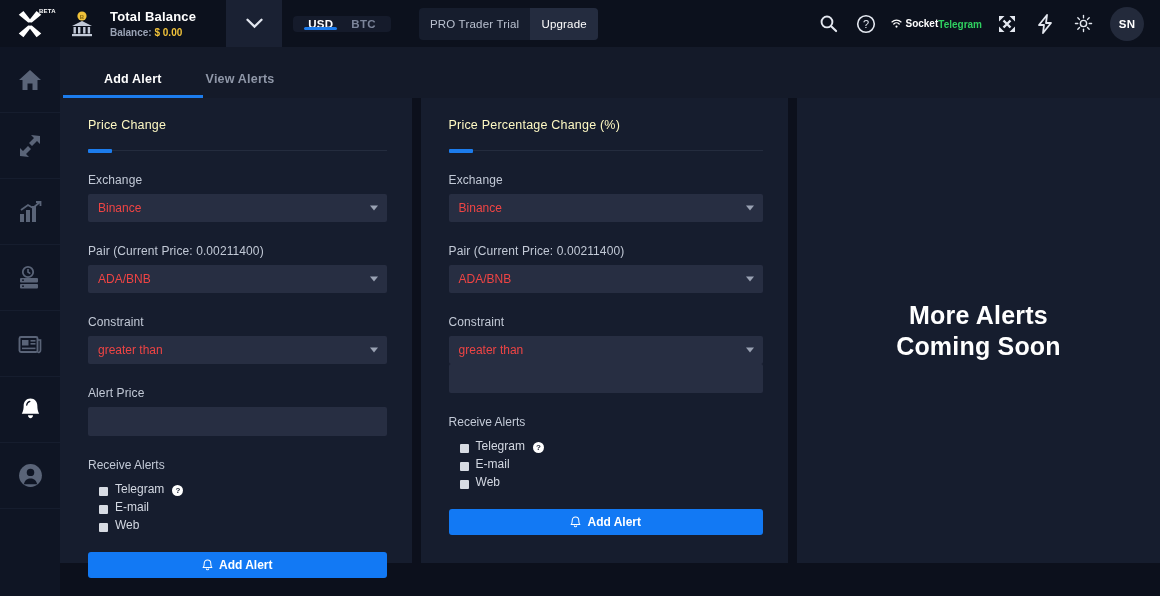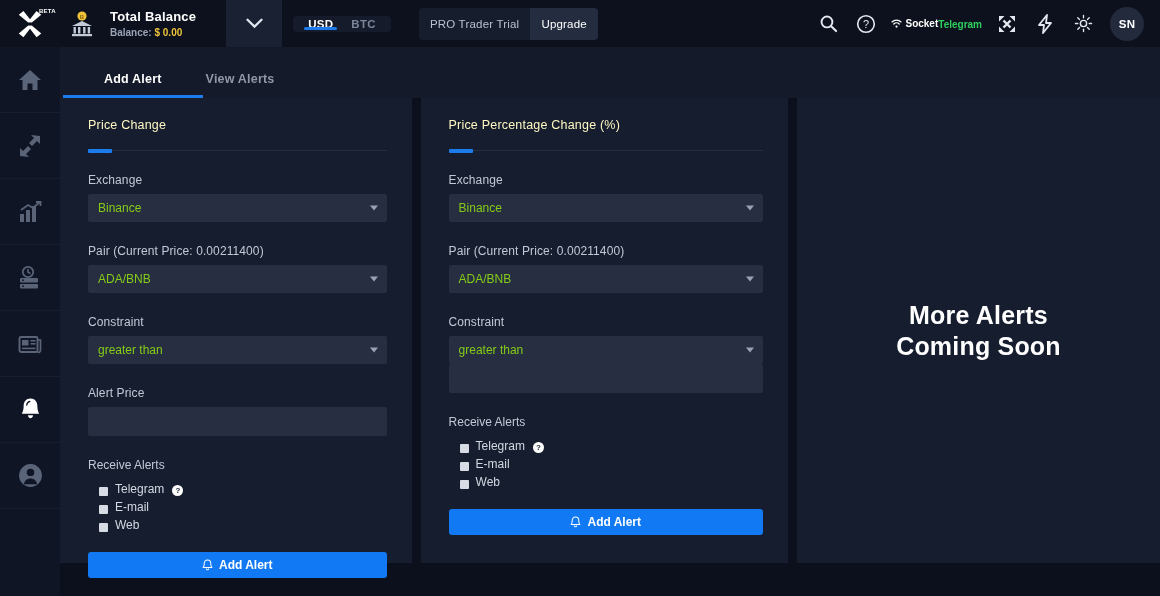--- a/index.html
+++ b/index.html
@@ -118,21 +118,21 @@
   .title-rule { position: relative; height: 1px; background: #242c3e; margin-top: 18px; }
   .title-rule::before {
     content: ""; position: absolute; left: 0; top: -1.5px; width: 24px; height: 4px;
     background: #1c7ced; border-radius: 1px;
   }
 
   .field-label { font-size: 12px; color: #c2c9d6; margin-top: 22px; margin-bottom: 7px; letter-spacing: .1px; }
   .select, .textinput {
     height: 28px; background: #272e42; border: none; border-radius: 2px; width: 100%;
     display: flex; align-items: center; padding: 0 10px;
-    font-size: 12px; color: #84cc16; font-family: "Liberation Sans", sans-serif;
+    font-size: 12px; color: #ef4444; font-family: "Liberation Sans", sans-serif;
     position: relative;
   }
   .select .caret {
     position: absolute; right: 9px; top: 50%; transform: translateY(-50%);
     width: 0; height: 0; border-left: 4px solid transparent; border-right: 4px solid transparent;
     border-top: 5px solid #9aa2b3;
   }
   .textinput { height: 29px; }
 
   .recv-label { font-size: 12px; color: #c2c9d6; margin-top: 22px; margin-bottom: 6px; }

